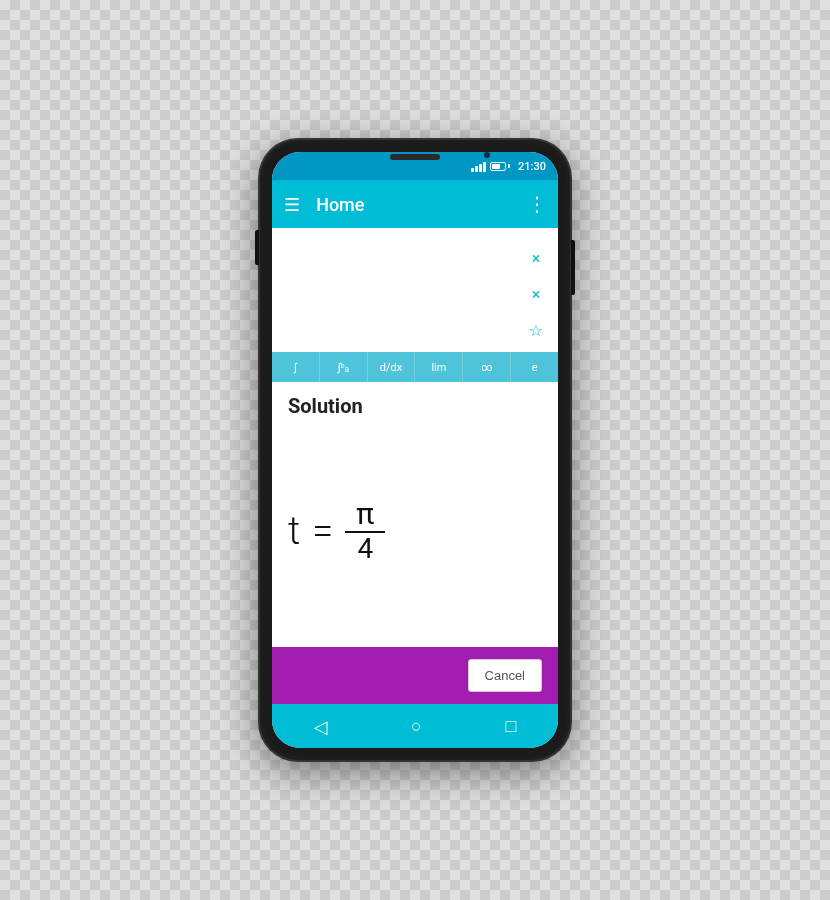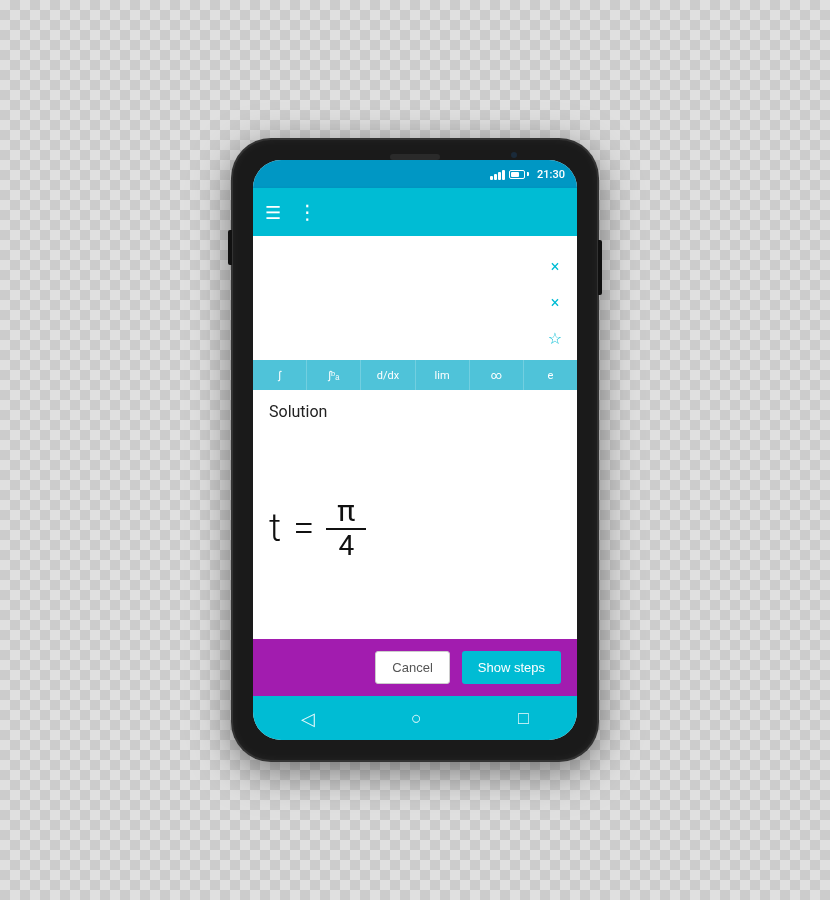--- a/index.html
+++ b/index.html
@@ -15,25 +15,25 @@
         linear-gradient(-45deg, transparent 75%, #ccc 75%);
       background-size: 20px 20px;
       background-position: 0 0, 0 10px, 10px -10px, -10px 0px;
       display: flex;
       align-items: center;
       justify-content: center;
       font-family: 'Roboto', Arial, sans-serif;
     }
 
     .phone-outer {
-      width: 364px;
+      width: 310px;
       height: 620px;
       background: #1a1a1a;
       border-radius: 38px;
-      padding: 20px;
+      padding: 12px;
       box-shadow:
         0 0 0 2px #333,
         0 10px 40px rgba(0,0,0,0.5),
         inset 0 0 10px rgba(255,255,255,0.05);
       position: relative;
       display: flex;
       flex-direction: column;
     }
 
     
@@ -240,23 +240,23 @@
     
     .solution-area {
       flex: 1;
       padding: 12px 16px;
       background: white;
       display: flex;
       flex-direction: column;
     }
 
     .solution-label {
-      font-size: 16px;
+      font-size: 20px;
       color: #222;
-      font-weight: 400;
+      font-weight: 700;
       margin-bottom: 8px;
     }
 
     .solution-math {
       display: flex;
       align-items: center;
       gap: 12px;
       padding: 8px 0;
       flex: 1;
     }
@@ -396,20 +396,21 @@
             <div class="battery-fill"></div>
           </div>
           <div class="battery-tip"></div>
         </div>
         <span class="time-text">21:30</span>
       </div>
     </div>
 
     <div class="app-bar">
       <span class="hamburger-icon">☰</span>
+      <span class="app-title">Home</span>
       <span class="more-icon">⋮</span>
     </div>
 
     <div class="main-content">
 
       <div class="expression-area">
         <div class="expr-row">
           <span class="expr-icon">×</span>
         </div>
         <div class="expr-row">
@@ -439,21 +440,20 @@
           <div class="fraction">
             <span class="fraction-num pi-symbol">π</span>
             <div class="fraction-line"></div>
             <span class="fraction-den">4</span>
           </div>
         </div>
       </div>
 
       <div class="buttons-area">
         <button class="btn-cancel">Cancel</button>
-        <button class="btn-show-steps">Show steps</button>
       </div>
 
     </div>
 
     <div class="bottom-nav">
       <span class="nav-icon">◁</span>
       <span class="nav-icon">○</span>
       <span class="nav-icon">□</span>
     </div>
 

